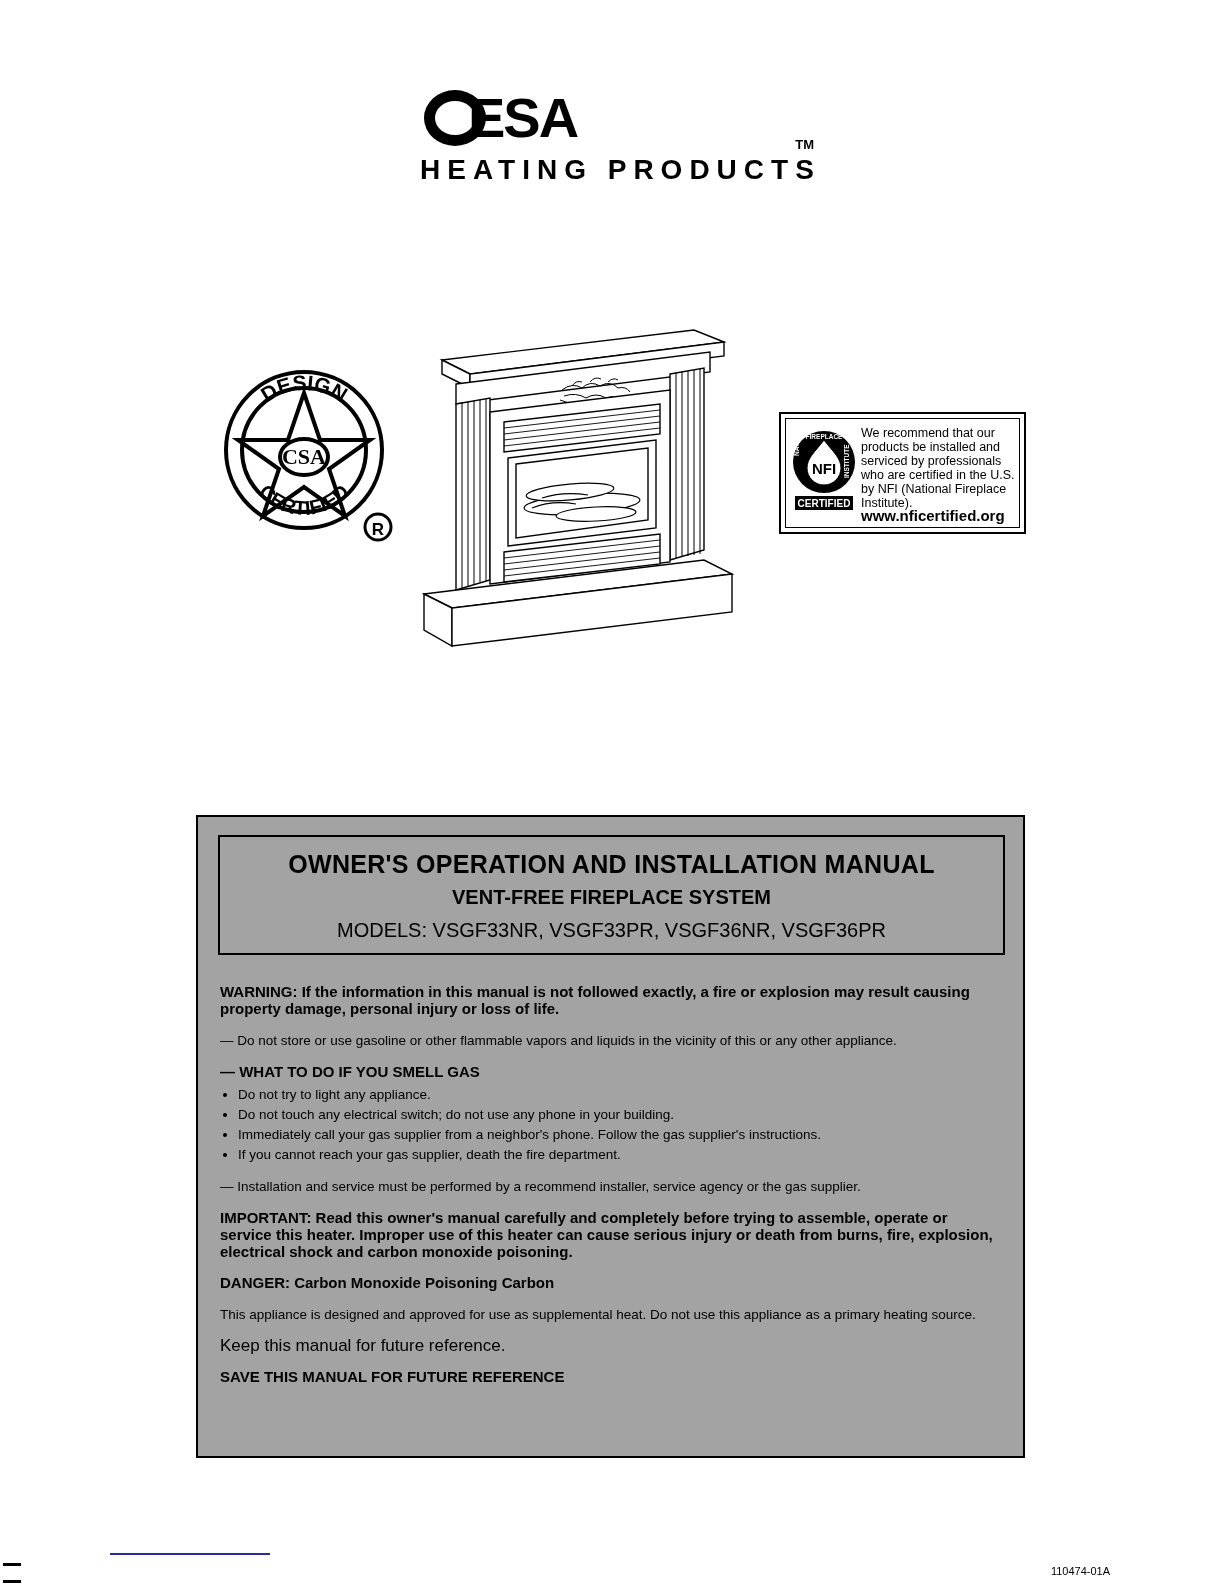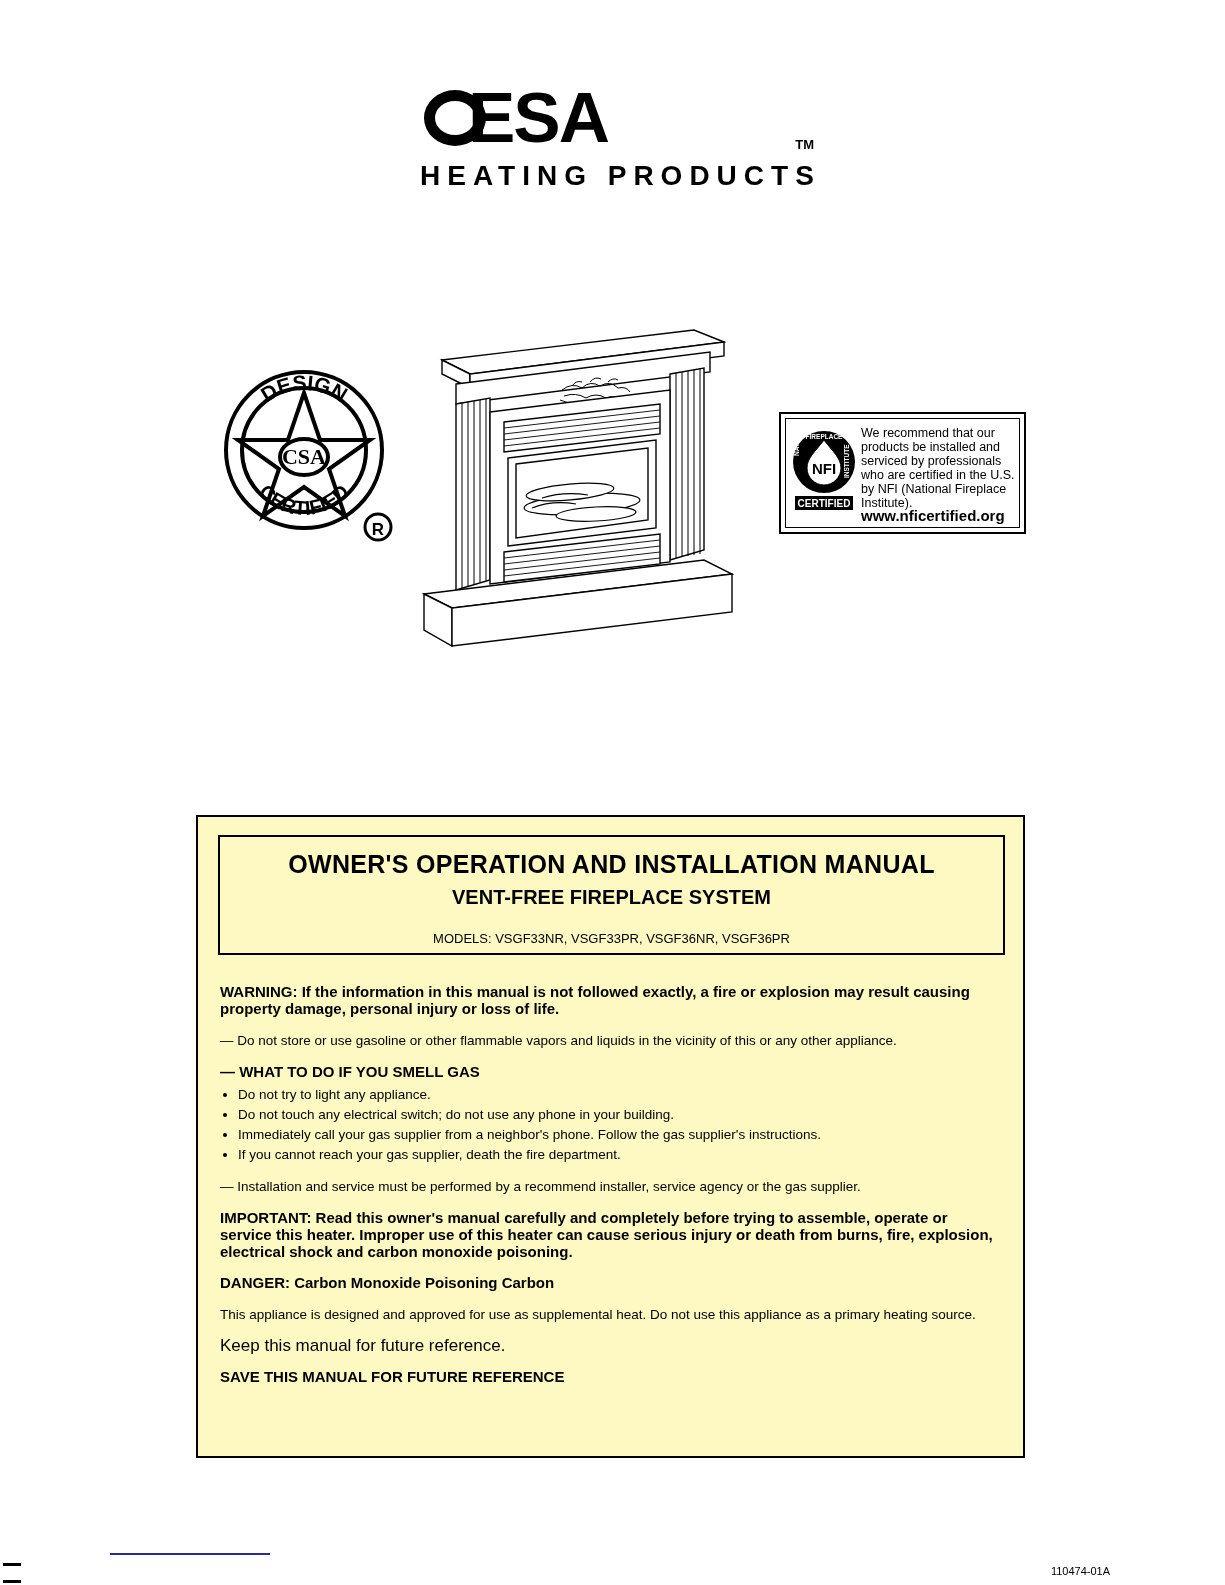--- a/index.html
+++ b/index.html
@@ -23,21 +23,21 @@
     top: 82px;
     width: 380px;
   }
   #brand-wordmark {
     position: relative;
     height: 72px;
   }
   #brand-wordmark .word {
     font-family: "Liberation Sans", sans-serif;
     font-weight: bold;
-    font-size: 71px;
+    font-size: 56px;
     letter-spacing: -2px;
     line-height: 72px;
     color: #000;
     position: absolute;
     left: 48px;
     top: 0;
   }
   #brand-wordmark .oval {
     position: absolute;
     left: 4px;
@@ -54,21 +54,21 @@
     right: -14px;
     bottom: 2px;
     font-size: 13px;
     font-weight: bold;
   }
   #brand-subline {
     font-family: "Liberation Sans", sans-serif;
     font-weight: bold;
     font-size: 28px;
     letter-spacing: 7px;
-    margin-top: 6px;
+    margin-top: 0;
     text-align: center;
     white-space: nowrap;
   }
 
   
   #csa-seal {
     position: absolute;
     left: 222px;
     top: 345px;
     width: 175px;
@@ -130,21 +130,21 @@
 
   
   #main-box {
     position: absolute;
     left: 196px;
     top: 815px;
     width: 829px;
     height: 643px;
     border: 2px solid #000;
     box-sizing: border-box;
-    background: #fef9c3;
+    background: #a3a3a3;
   }
   #title-box {
     position: absolute;
     left: 20px;
     top: 18px;
     width: 787px;
     height: 120px;
     border: 2px solid #000;
     box-sizing: border-box;
   }
@@ -158,22 +158,22 @@
     font-weight: bold;
     margin-top: 13px;
     letter-spacing: 0.3px;
   }
   #title-sub {
     font-size: 20px;
     font-weight: bold;
     margin-top: 7px;
   }
   #title-models {
-    font-size: 13px;
-    margin-top: 22px;
+    font-size: 20px;
+    margin-top: 10px;
   }
 
   #body-content {
     position: absolute;
     left: 22px;
     top: 152px;
     right: 22px;
     bottom: 14px;
   }
   .body-heading {

